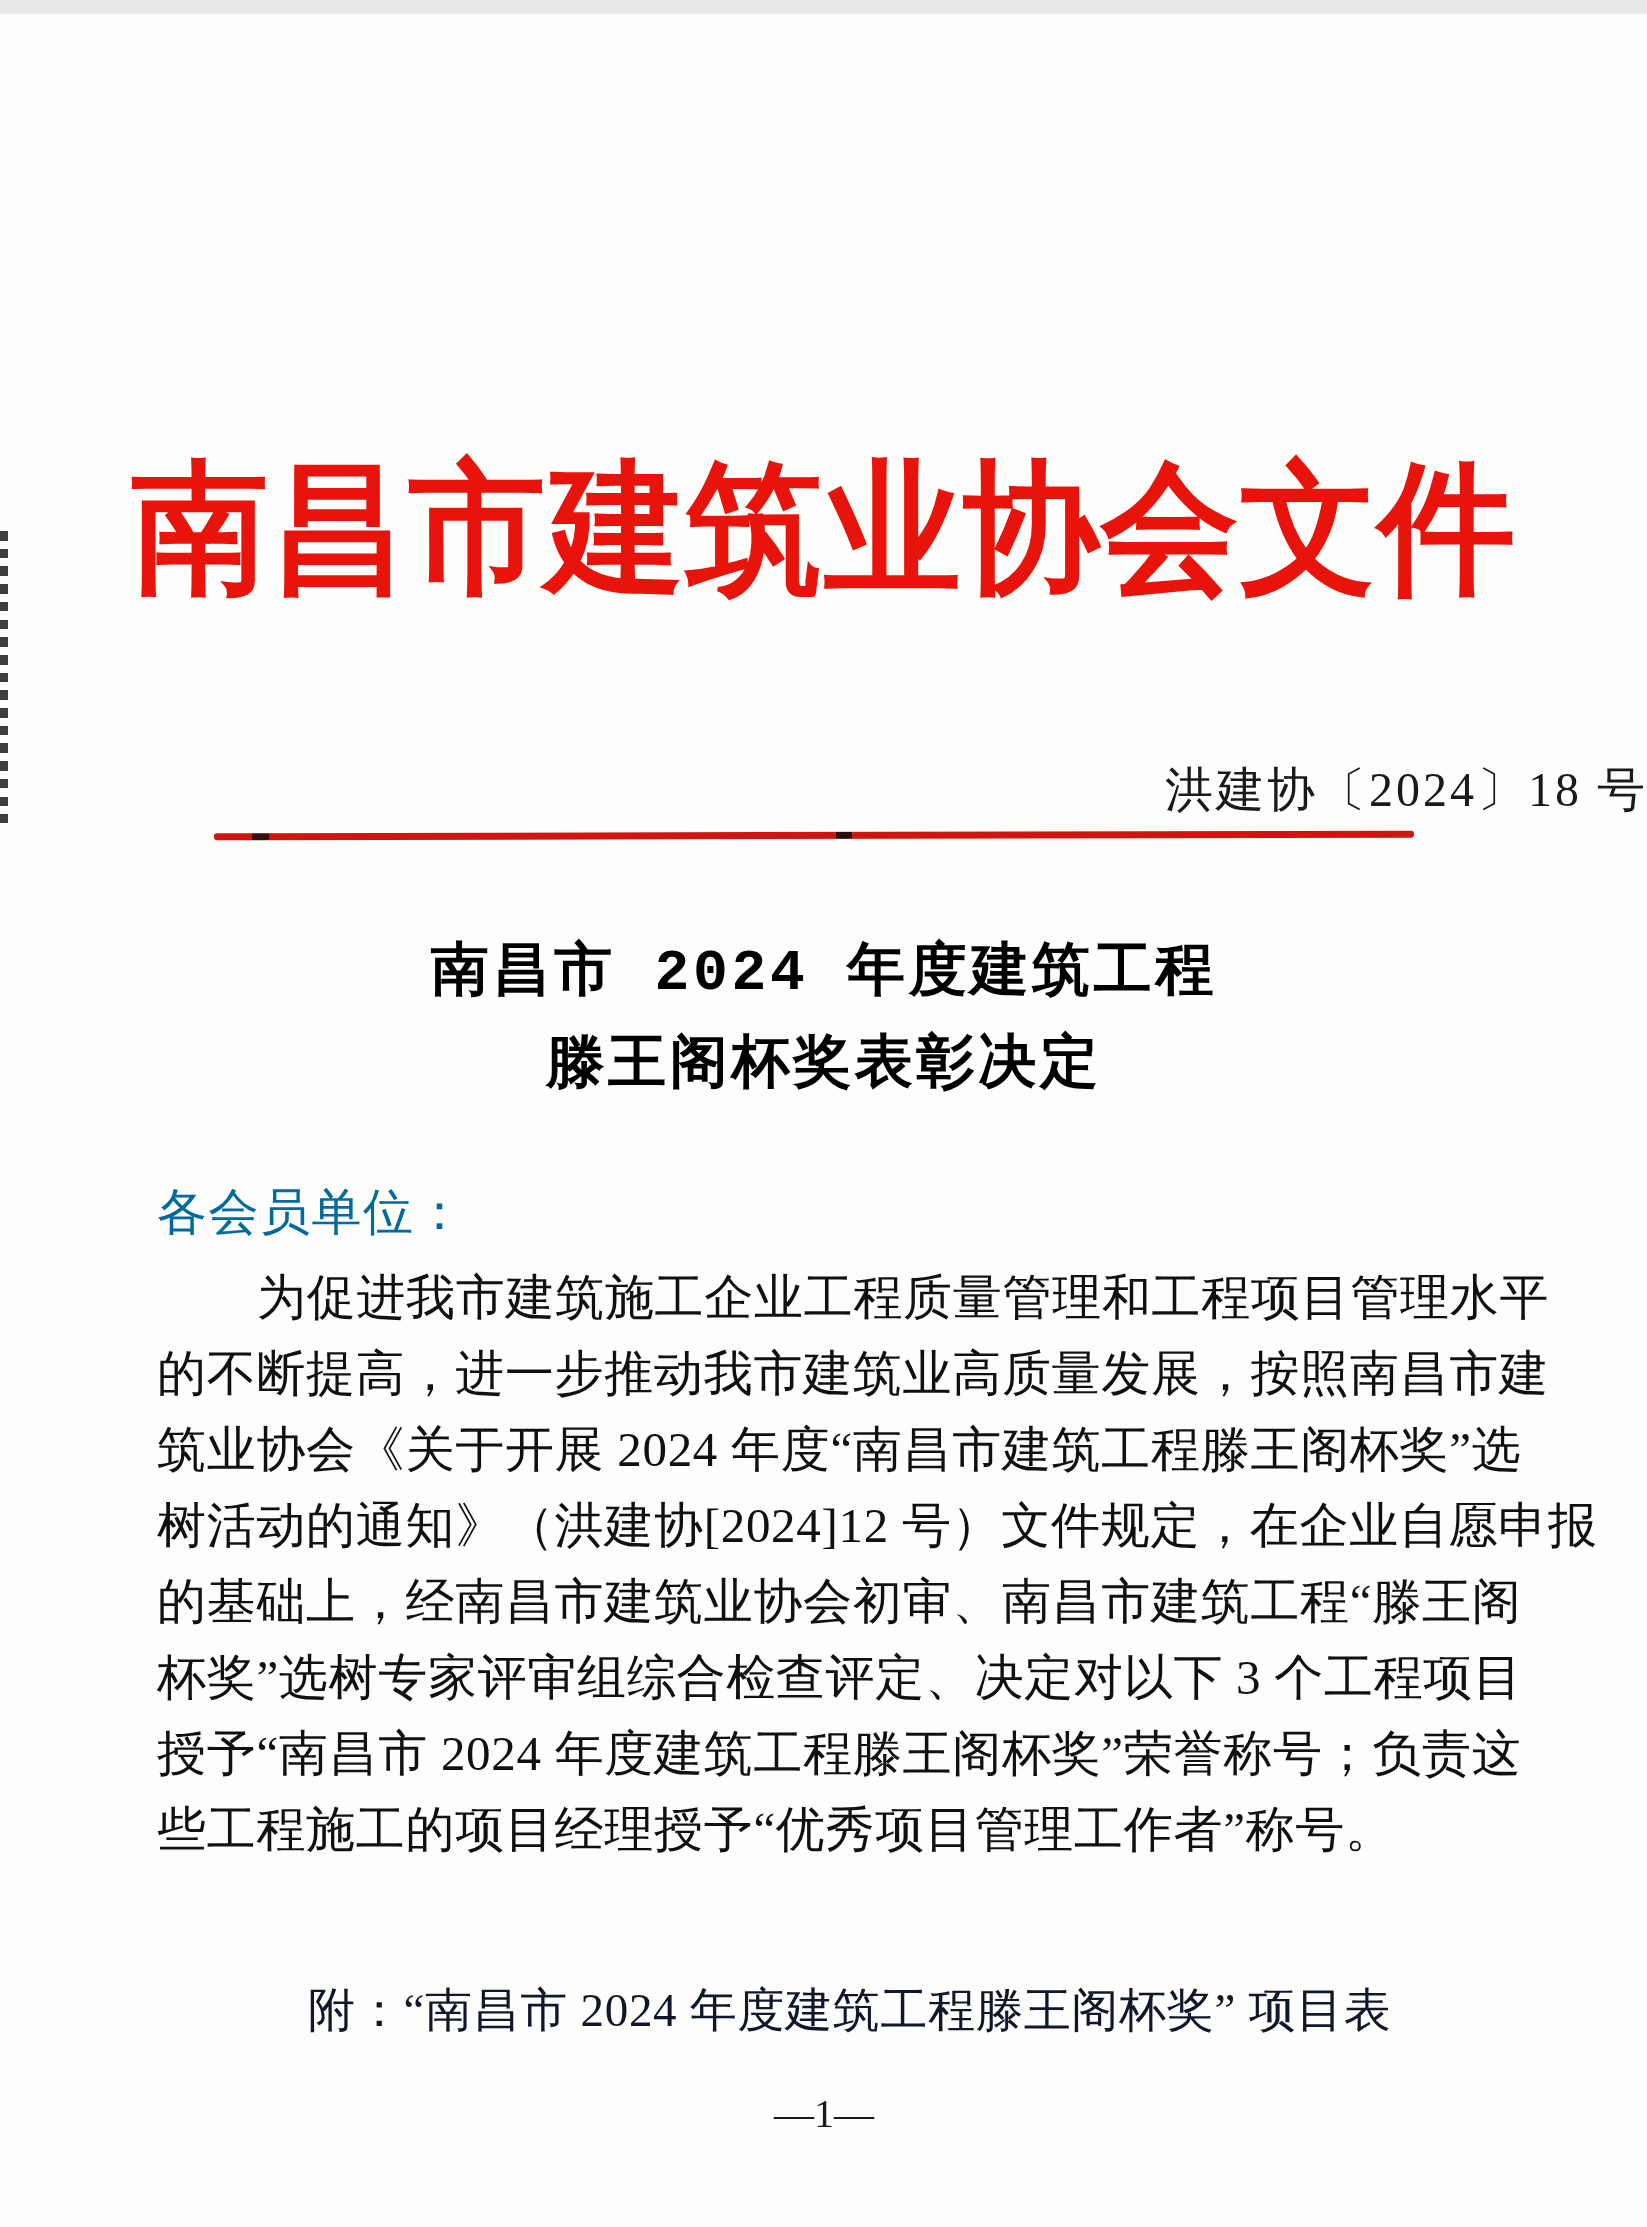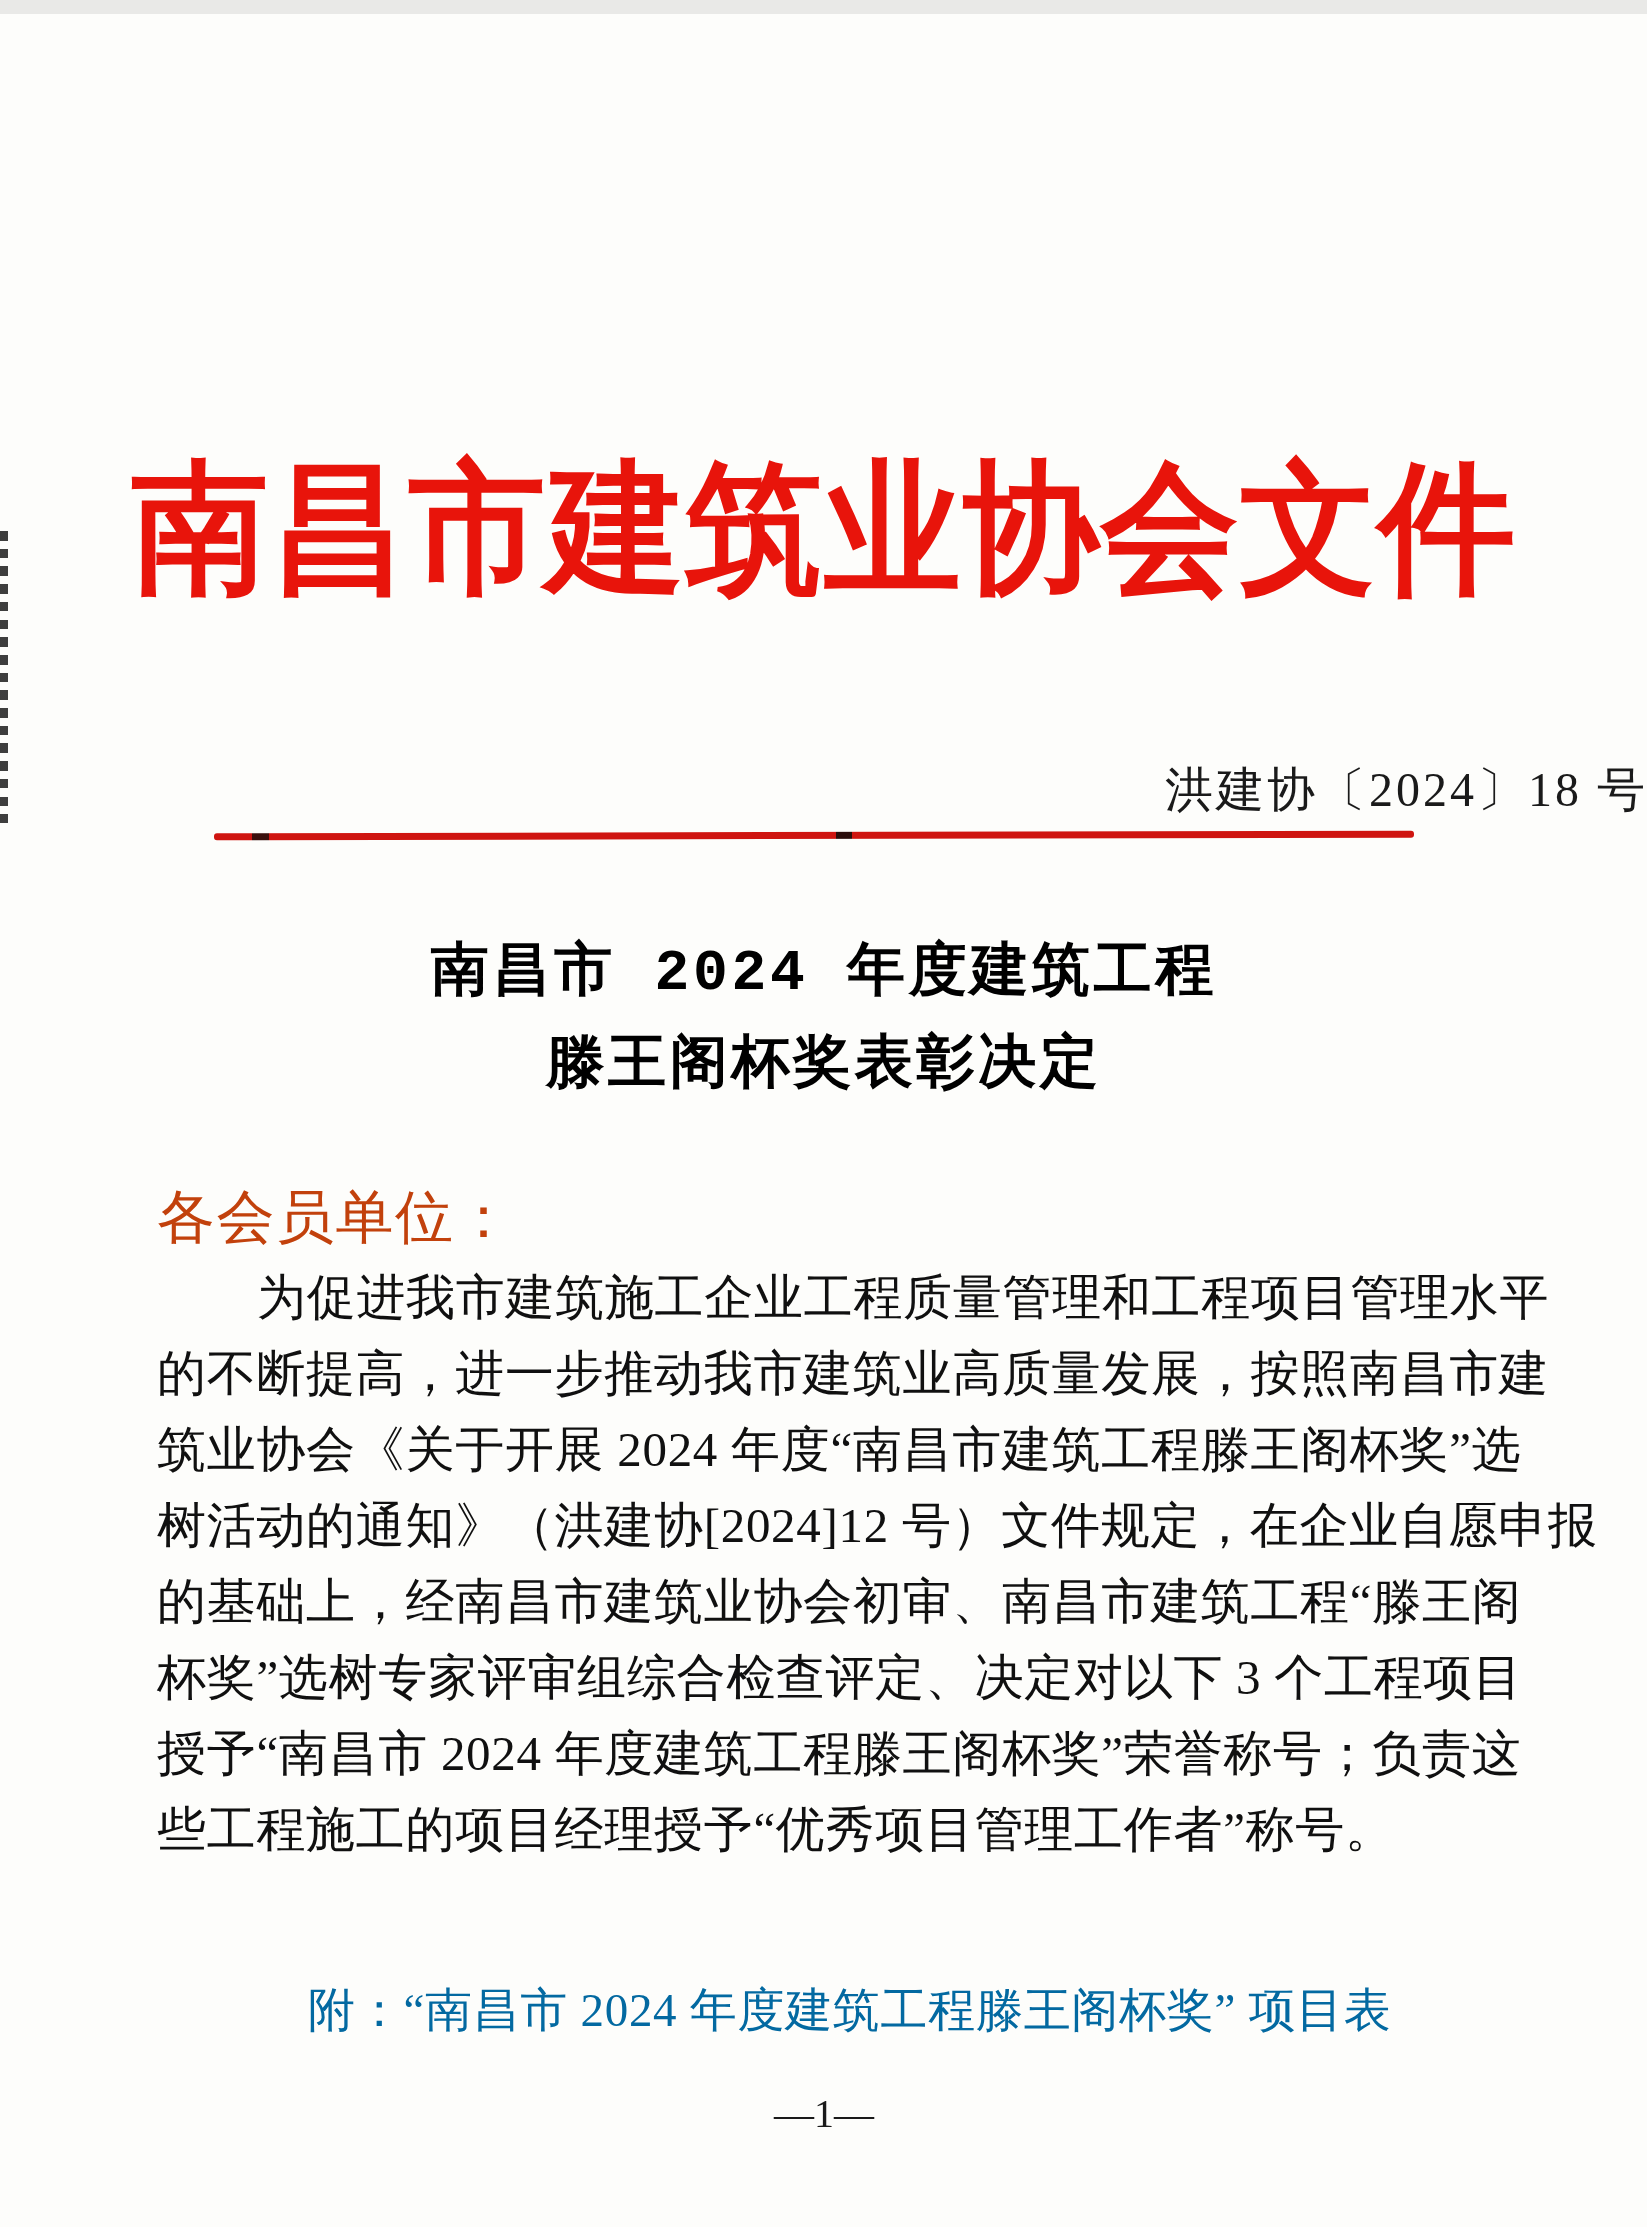--- a/index.html
+++ b/index.html
@@ -73,23 +73,23 @@
     font-weight: bold;
     font-size: 58px;
     line-height: 92px;
     letter-spacing: 3.7px;
     color: #000;
   }
   .salutation {
     position: absolute;
     left: 157px;
     top: 1165px;
-    font-size: 58px;
+    font-size: 50px;
     letter-spacing: 1.5px;
-    color: #c2410c;
+    color: #0369a1;
   }
   .body-text {
     position: absolute;
     left: 157px;
     top: 1246px;
     width: 1336px;
     font-size: 49px;
     line-height: 76px;
     letter-spacing: 0.7px;
     color: #101010;
@@ -97,21 +97,21 @@
   .body-line { white-space: nowrap; }
   .body-line.indent { padding-left: 100px; text-align: center; }
   .attachment {
     position: absolute;
     left: 157px;
     top: 1965px;
     width: 1336px;
     font-size: 47px;
     letter-spacing: 0.7px;
     padding-left: 151px;
-    color: #0369a1;
+    color: #0f172a;
     white-space: nowrap;
   }
   .page-number {
     position: absolute;
     left: 0;
     top: 2076px;
     width: 100%;
     text-align: center;
     font-size: 40px;
     color: #1a1a1a;

